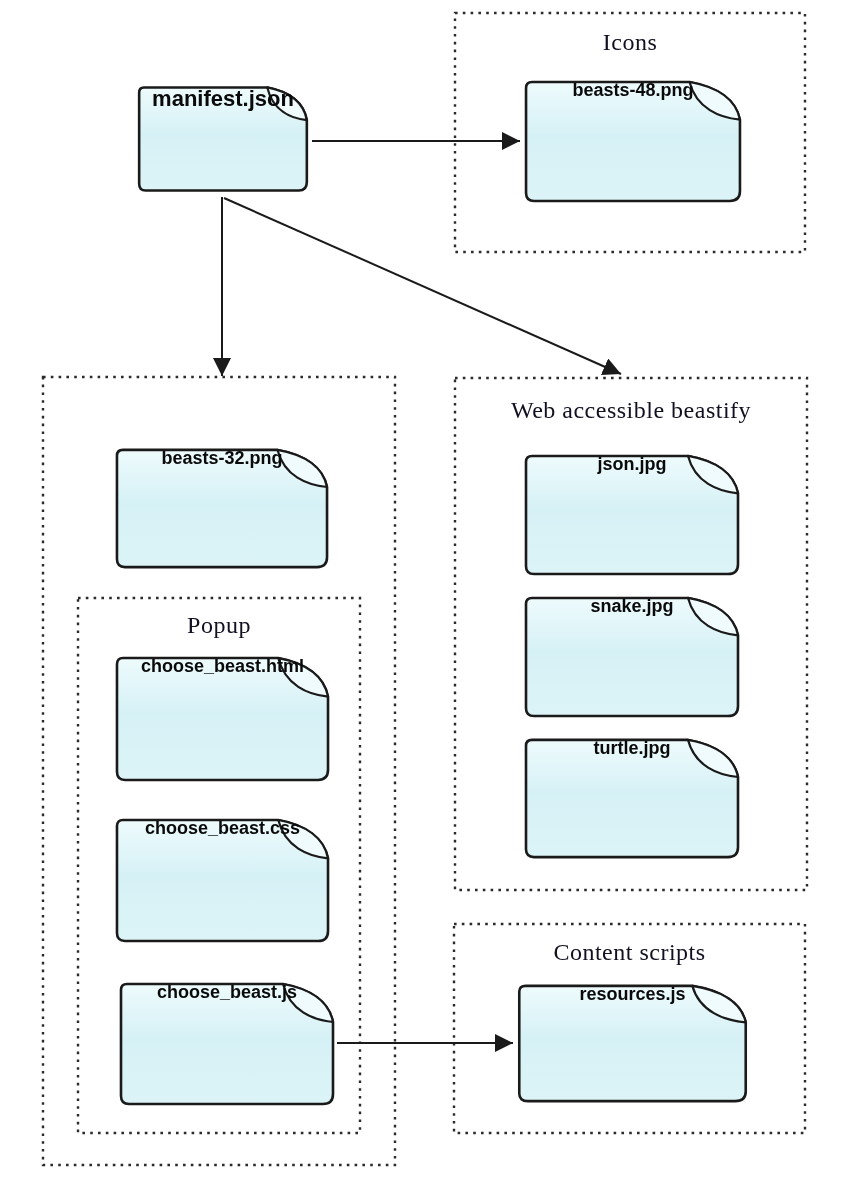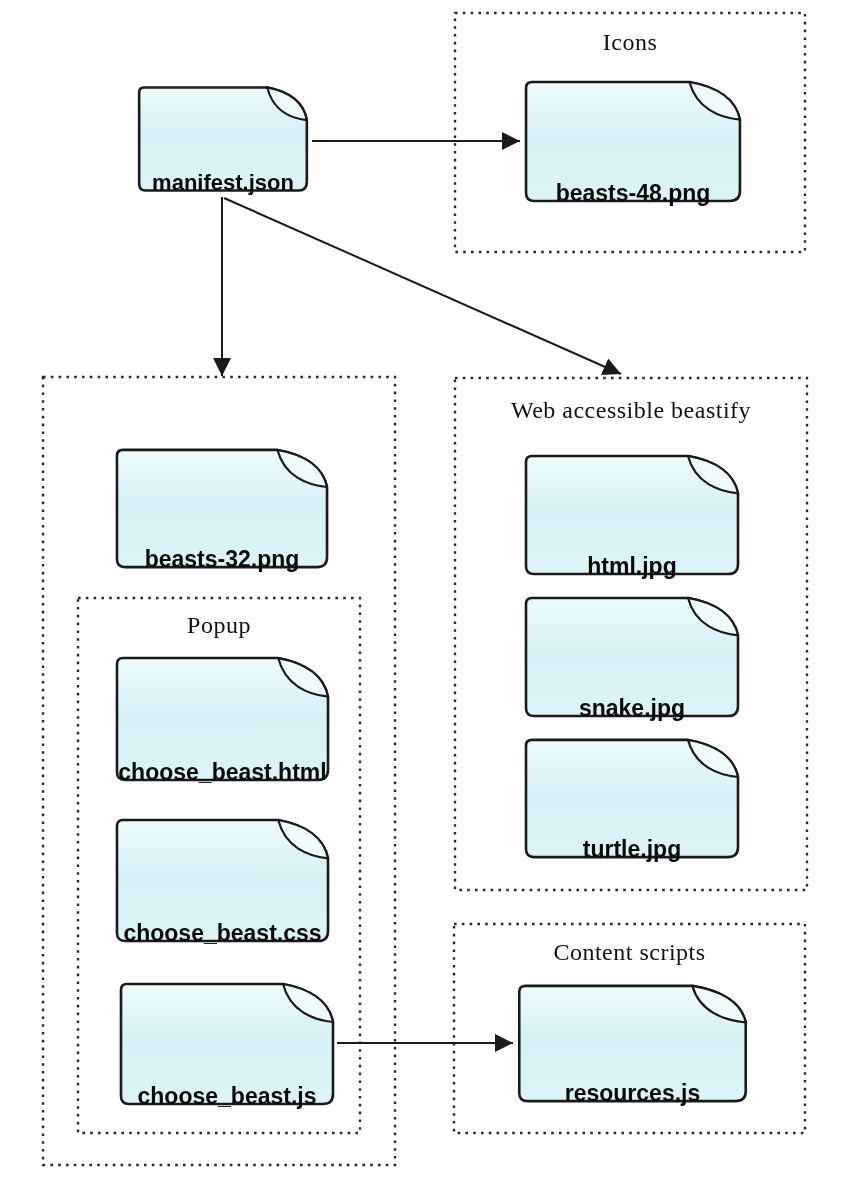--- a/index.html
+++ b/index.html
@@ -39,21 +39,21 @@
     font-family: "Liberation Serif", serif;
     font-size: 24px;
     letter-spacing: 0.5px;
     color: #101020;
     line-height: 1.1;
     white-space: nowrap;
   }
   .doc {
     position: absolute;
     display: flex;
-    align-items: flex-end;
+    align-items: flex-start;
     justify-content: center;
   }
   .doc-shape {
     position: absolute;
     left: 0;
     top: 0;
     width: 100%;
     height: 100%;
   }
   .doc-body {
@@ -67,21 +67,21 @@
     fill: #f0fbfd;
     stroke: #1a1a1a;
     stroke-width: 2.2;
     stroke-linejoin: round;
     vector-effect: non-scaling-stroke;
   }
   .doc-label {
     position: relative;
     z-index: 2;
     font-weight: bold;
-    font-size: 23px;
+    font-size: 18px;
     color: #0a0a0a;
     white-space: nowrap;
     transform: translateY(2px);
   }
   .doc-label.small {
     font-size: 22px;
   }
 </style>
 </head>
 <body>
@@ -163,21 +163,21 @@
       <path class="doc-fold" d="M166,4 C194,9 212,22 216,42 C196,40 173,31 166,4 Z"></path>
     </svg>
     <span class="doc-label">choose_beast.css</span>
   </div>
 
   <div class="doc" style="left:522px; top:452px; width:220px; height:126px;">
     <svg class="doc-shape" viewBox="0 0 220 128" preserveAspectRatio="none">
       <path class="doc-body" d="M10,4 L166,4 C194,9 212,22 216,42 L216,114 Q216,124 206,124 L12,124 Q4,124 4,116 L4,10 Q4,4 10,4 Z"></path>
       <path class="doc-fold" d="M166,4 C194,9 212,22 216,42 C196,40 173,31 166,4 Z"></path>
     </svg>
-    <span class="doc-label">html.jpg</span>
+    <span class="doc-label">json.jpg</span>
   </div>
 
   <div class="doc" style="left:522px; top:594px; width:220px; height:126px;">
     <svg class="doc-shape" viewBox="0 0 220 128" preserveAspectRatio="none">
       <path class="doc-body" d="M10,4 L166,4 C194,9 212,22 216,42 L216,114 Q216,124 206,124 L12,124 Q4,124 4,116 L4,10 Q4,4 10,4 Z"></path>
       <path class="doc-fold" d="M166,4 C194,9 212,22 216,42 C196,40 173,31 166,4 Z"></path>
     </svg>
     <span class="doc-label">snake.jpg</span>
   </div>
 

